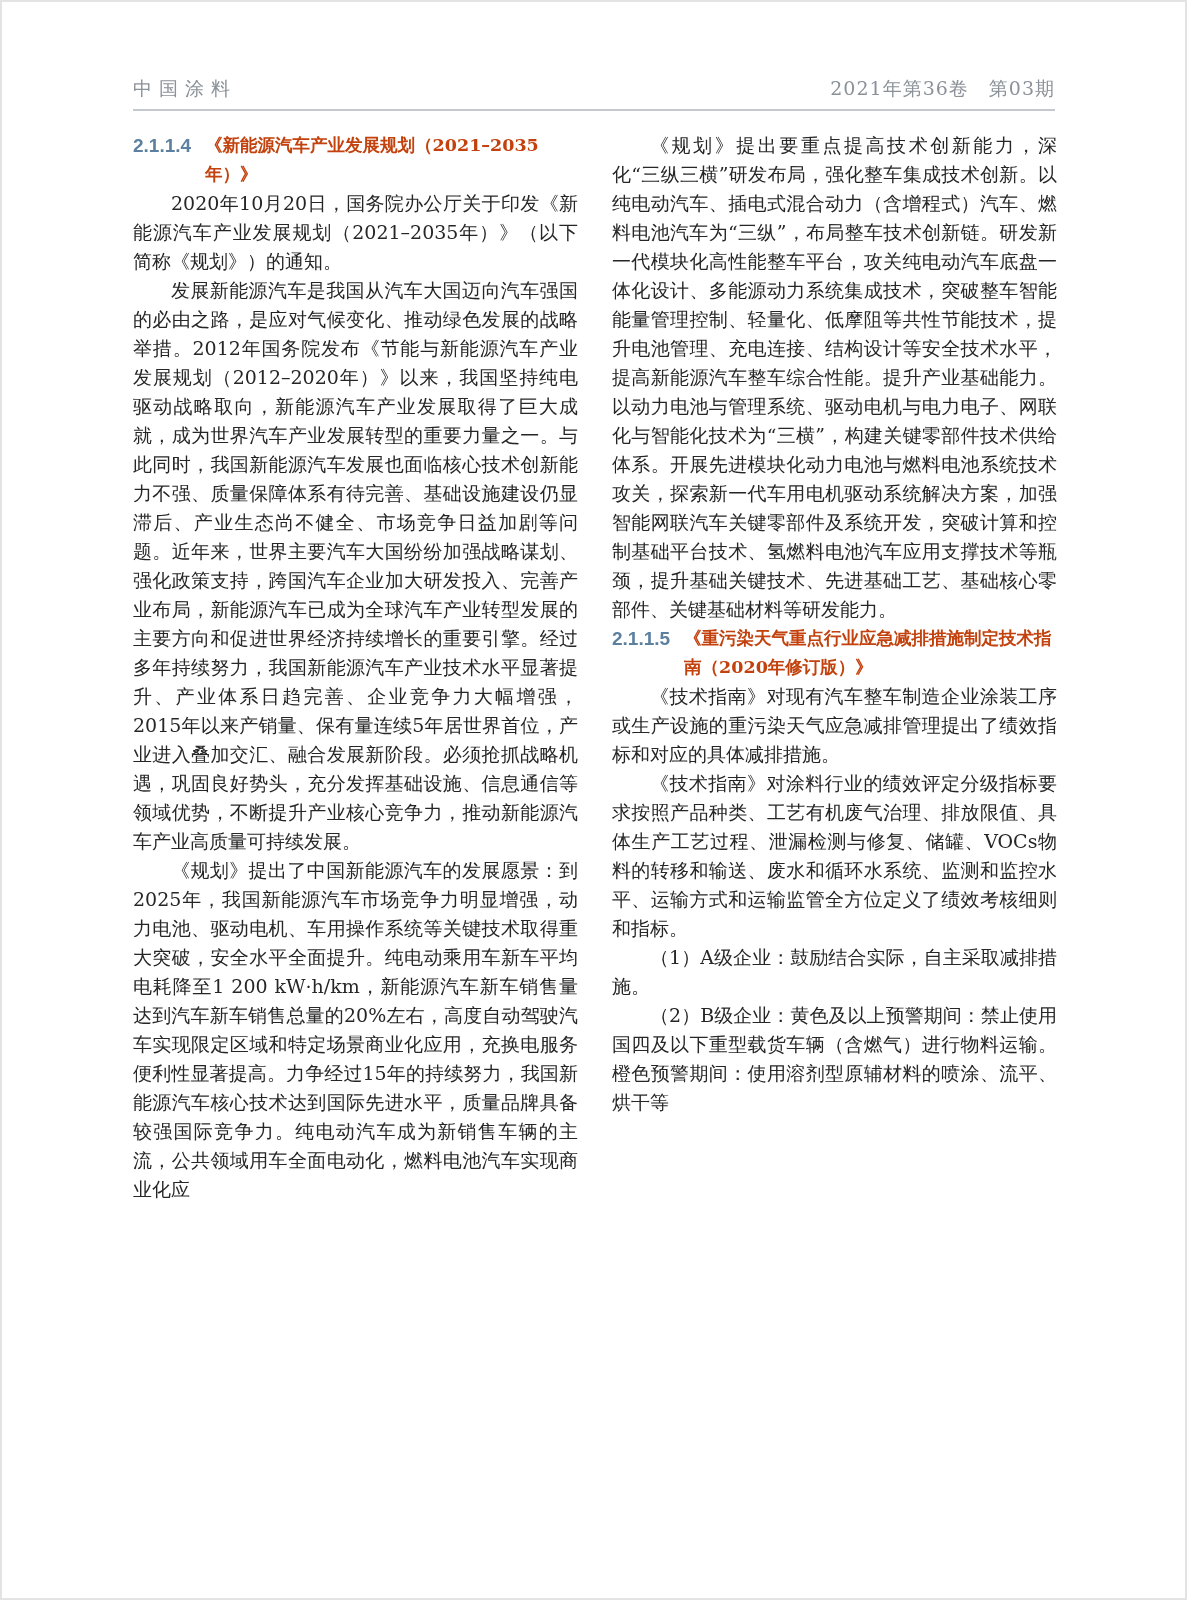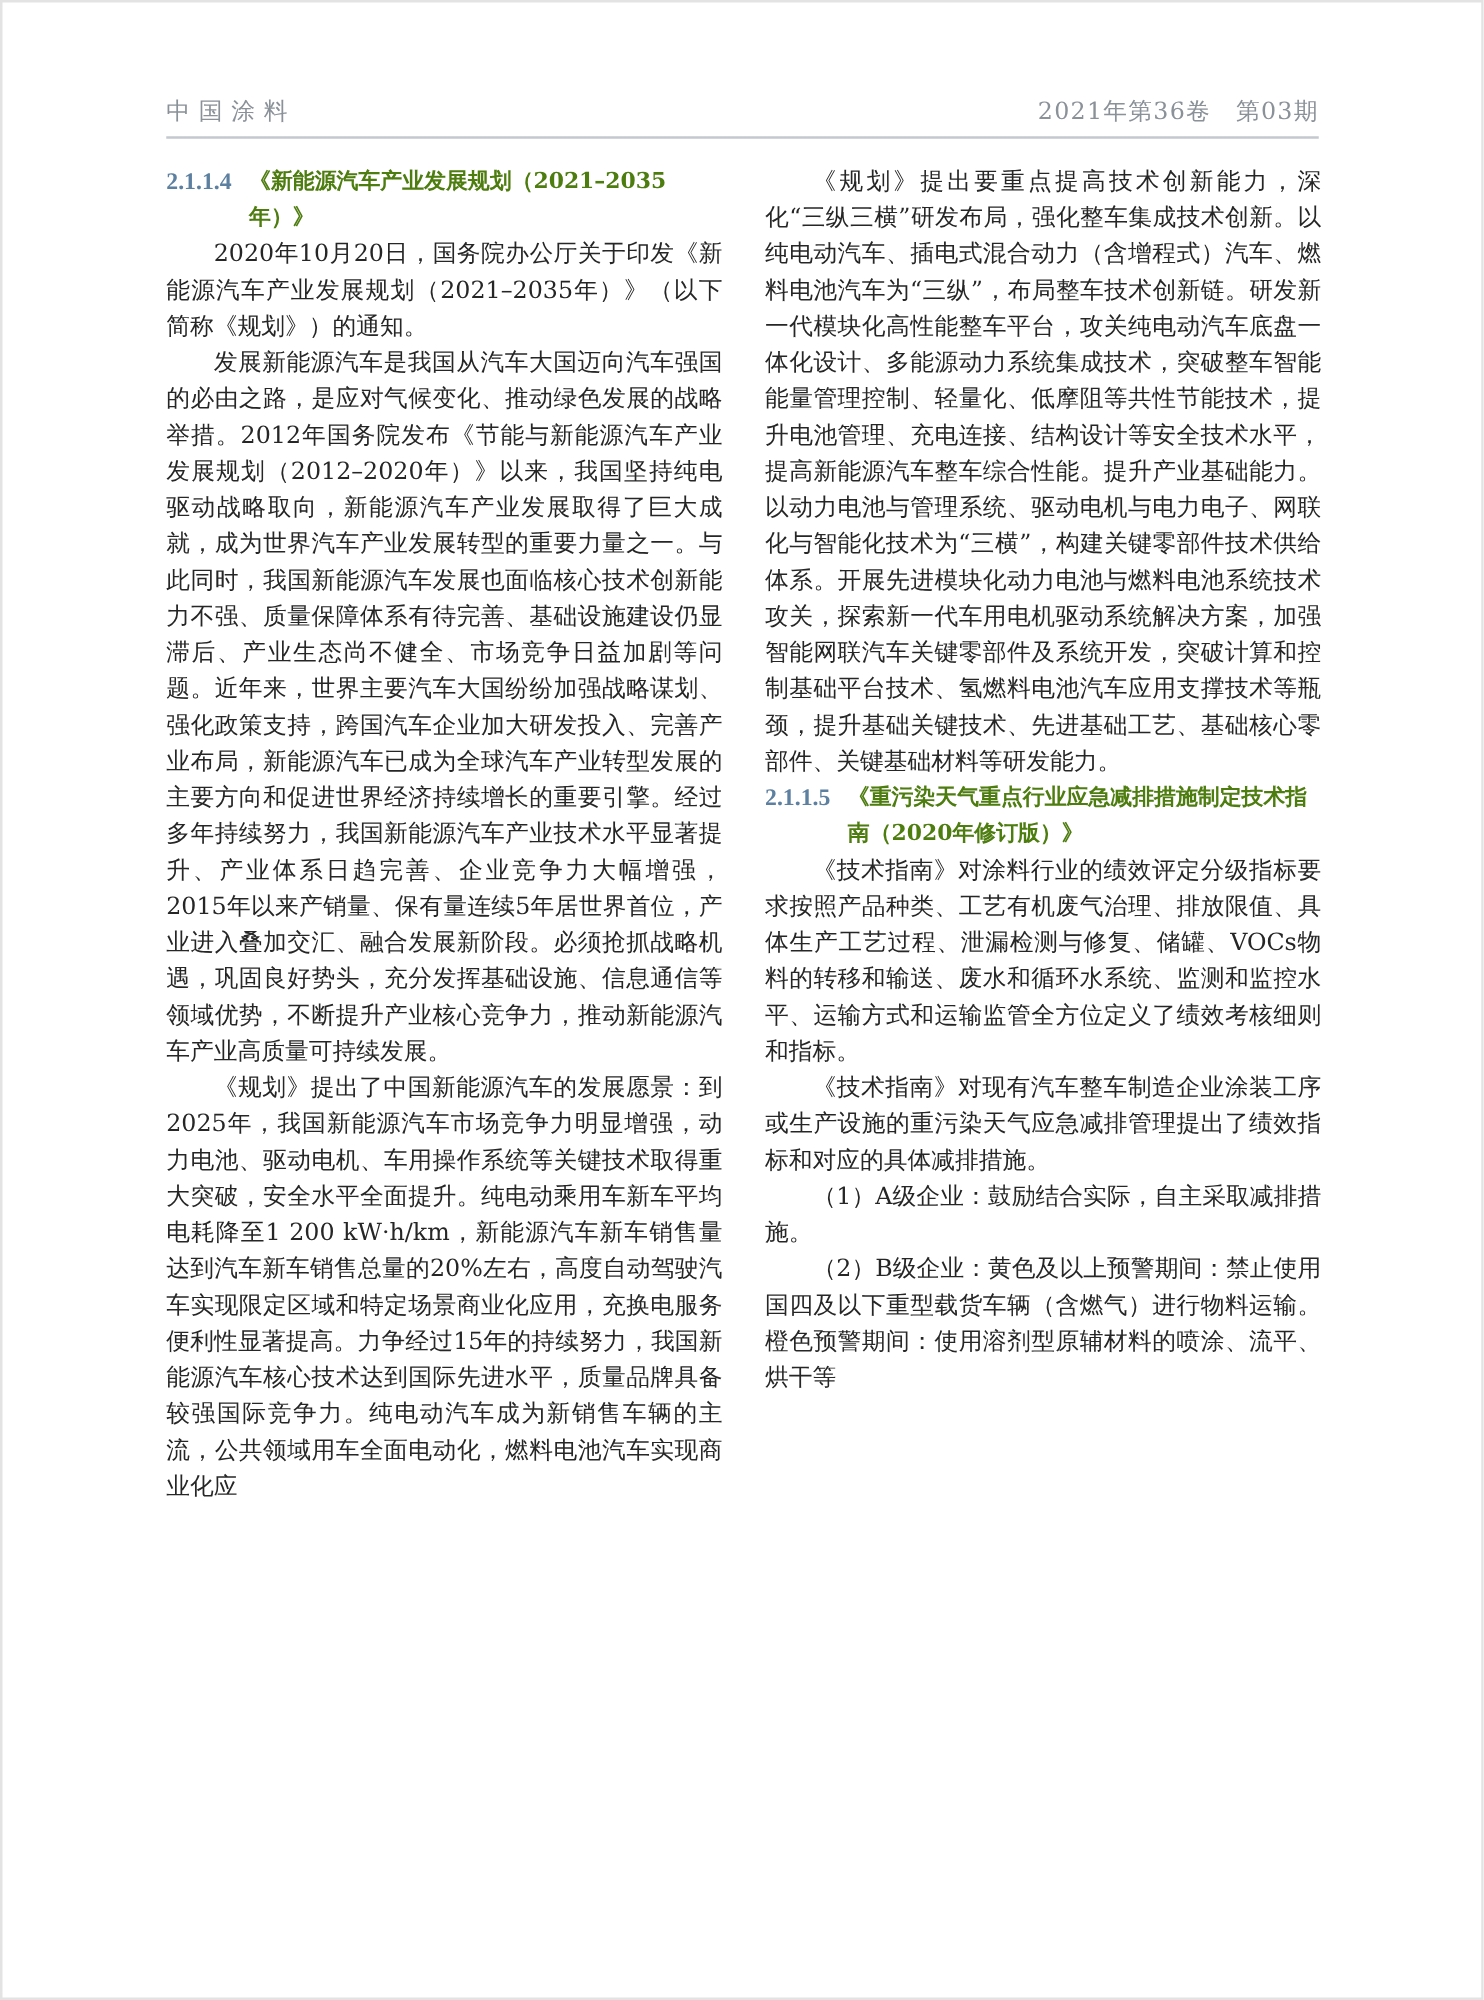--- a/index.html
+++ b/index.html
@@ -28,31 +28,31 @@
     position:absolute; top:131px; left:133px; width:924px;
     display:flex; gap:34px;
   }
   .col { width:445px; font-size:19px; line-height:29px; text-align:justify; }
   .col p { margin:0; }
   .para { text-indent:2em; }
   .cont { text-indent:0; }
   .heading { display:flex; align-items:flex-start; }
   .heading-number {
     flex:0 0 auto;
-    font-family:Liberation Serif, serif;
+    font-family:Liberation Sans, sans-serif;
     font-weight:bold;
     color:#5d80a0;
     margin-right:14px;
     font-size:19px;
   }
   .heading-title {
     flex:1 1 auto;
     font-weight:bold;
     font-size:17.5px;
-    color:#4d7c0f;
+    color:#c2410c;
     text-align:left;
   }
   
   .footer {
     position:absolute; left:136px; top:1498px;
     display:flex; align-items:center;
   }
   .page-number {
     font-size:31px; color:#3e5f8a;
     font-family:"DejaVu Serif",serif;
@@ -94,22 +94,22 @@
       <p class="para">发展新能源汽车是我国从汽车大国迈向汽车强国的必由之路，是应对气候变化、推动绿色发展的战略举措。2012年国务院发布《节能与新能源汽车产业发展规划（2012–2020年）》以来，我国坚持纯电驱动战略取向，新能源汽车产业发展取得了巨大成就，成为世界汽车产业发展转型的重要力量之一。与此同时，我国新能源汽车发展也面临核心技术创新能力不强、质量保障体系有待完善、基础设施建设仍显滞后、产业生态尚不健全、市场竞争日益加剧等问题。近年来，世界主要汽车大国纷纷加强战略谋划、强化政策支持，跨国汽车企业加大研发投入、完善产业布局，新能源汽车已成为全球汽车产业转型发展的主要方向和促进世界经济持续增长的重要引擎。经过多年持续努力，我国新能源汽车产业技术水平显著提升、产业体系日趋完善、企业竞争力大幅增强，2015年以来产销量、保有量连续5年居世界首位，产业进入叠加交汇、融合发展新阶段。必须抢抓战略机遇，巩固良好势头，充分发挥基础设施、信息通信等领域优势，不断提升产业核心竞争力，推动新能源汽车产业高质量可持续发展。</p>
       <p class="para">《规划》提出了中国新能源汽车的发展愿景：到2025年，我国新能源汽车市场竞争力明显增强，动力电池、驱动电机、车用操作系统等关键技术取得重大突破，安全水平全面提升。纯电动乘用车新车平均电耗降至1 200 kW·h/km，新能源汽车新车销售量达到汽车新车销售总量的20%左右，高度自动驾驶汽车实现限定区域和特定场景商业化应用，充换电服务便利性显著提高。力争经过15年的持续努力，我国新能源汽车核心技术达到国际先进水平，质量品牌具备较强国际竞争力。纯电动汽车成为新销售车辆的主流，公共领域用车全面电动化，燃料电池汽车实现商业化应</p>
     </div>
 
     <div class="col">
       <p class="para">《规划》提出要重点提高技术创新能力，深化“三纵三横”研发布局，强化整车集成技术创新。以纯电动汽车、插电式混合动力（含增程式）汽车、燃料电池汽车为“三纵”，布局整车技术创新链。研发新一代模块化高性能整车平台，攻关纯电动汽车底盘一体化设计、多能源动力系统集成技术，突破整车智能能量管理控制、轻量化、低摩阻等共性节能技术，提升电池管理、充电连接、结构设计等安全技术水平，提高新能源汽车整车综合性能。提升产业基础能力。以动力电池与管理系统、驱动电机与电力电子、网联化与智能化技术为“三横”，构建关键零部件技术供给体系。开展先进模块化动力电池与燃料电池系统技术攻关，探索新一代车用电机驱动系统解决方案，加强智能网联汽车关键零部件及系统开发，突破计算和控制基础平台技术、氢燃料电池汽车应用支撑技术等瓶颈，提升基础关键技术、先进基础工艺、基础核心零部件、关键基础材料等研发能力。</p>
       <div class="heading">
         <span class="heading-number">2.1.1.5</span>
         <span class="heading-title">《重污染天气重点行业应急减排措施制定技术指南（2020年修订版）》</span>
       </div>
+      <p class="para">《技术指南》对现有汽车整车制造企业涂装工序或生产设施的重污染天气应急减排管理提出了绩效指标和对应的具体减排措施。</p>
       <p class="para">《技术指南》对涂料行业的绩效评定分级指标要求按照产品种类、工艺有机废气治理、排放限值、具体生产工艺过程、泄漏检测与修复、储罐、VOCs物料的转移和输送、废水和循环水系统、监测和监控水平、运输方式和运输监管全方位定义了绩效考核细则和指标。</p>
-      <p class="para">《技术指南》对现有汽车整车制造企业涂装工序或生产设施的重污染天气应急减排管理提出了绩效指标和对应的具体减排措施。</p>
       <p class="para">（1）A级企业：鼓励结合实际，自主采取减排措施。</p>
       <p class="para">（2）B级企业：黄色及以上预警期间：禁止使用国四及以下重型载货车辆（含燃气）进行物料运输。橙色预警期间：使用溶剂型原辅材料的喷涂、流平、烘干等</p>
     </div>
 
   </div>
 
 
 </div>
 
 </body></html>

